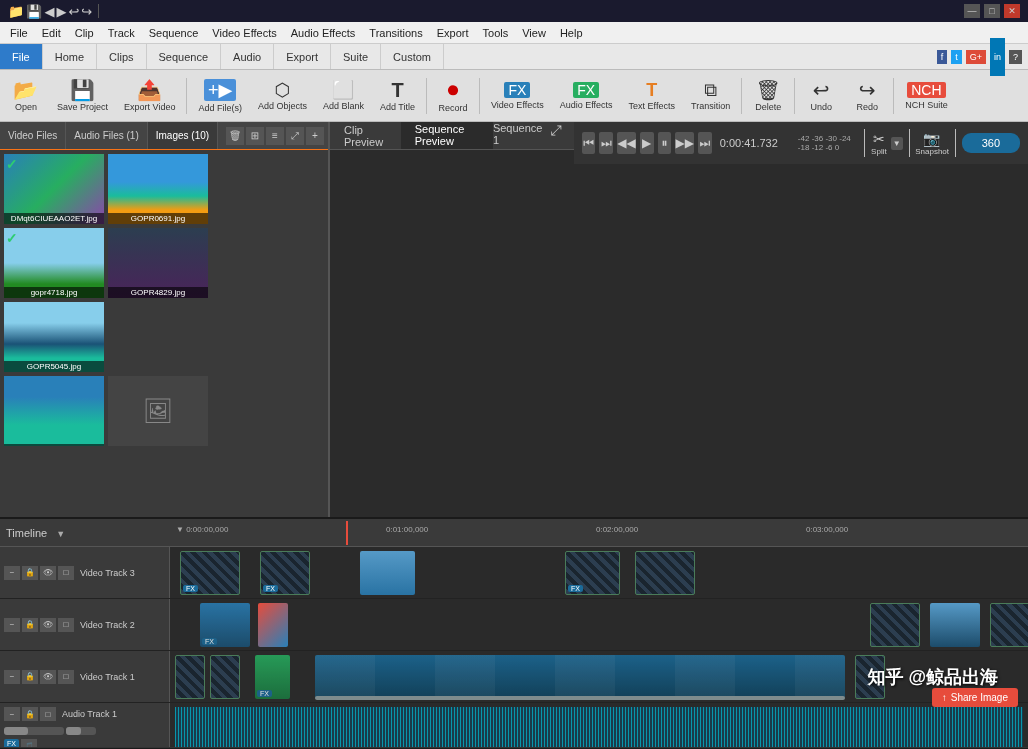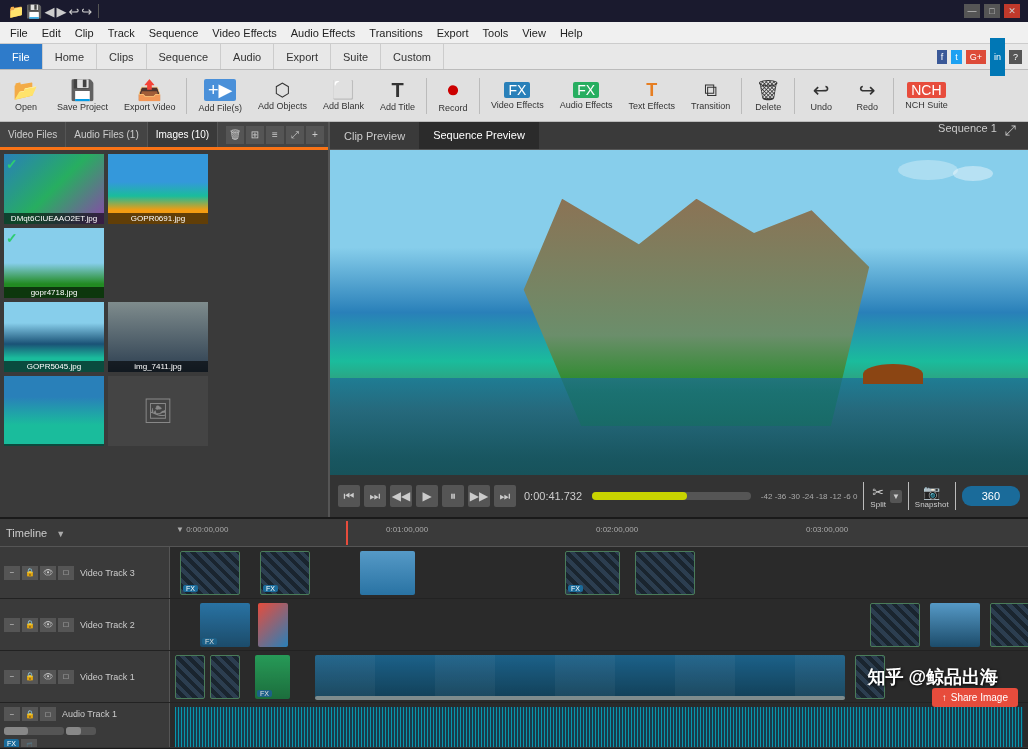--- a/index.html
+++ b/index.html
@@ -27,21 +27,21 @@
     .tool-icon { font-size: 20px; line-height: 1; }
     .tool-icon.record-icon { color: #cc0000; font-size: 22px; }
     .tool-btn .label { font-size: 9px; color: #333; }
     .tool-sep { width: 1px; height: 36px; background: #bbb; margin: 0 2px; }
 
     
     #main-area { display: flex; height: 395px; }
 
     
     #left-panel { width: 330px; background: #3a3a3a; display: flex; flex-direction: column; border-right: 2px solid #555; }
-    #file-tabs { height: 28px; display: flex; align-items: stretch; background: #444; border-bottom: 3px solid #f97316; }
+    #file-tabs { height: 28px; display: flex; align-items: stretch; background: #444; border-bottom: 1px solid #f97316; }
     .file-tab { padding: 0 8px; font-size: 10px; color: #ccc; cursor: pointer; display: flex; align-items: center; border-right: 1px solid #555; }
     .file-tab.active { background: #3a3a3a; color: #fff; }
     #file-tab-actions { margin-left: auto; display: flex; align-items: center; padding-right: 4px; gap: 2px; }
     .file-tab-action { width: 18px; height: 18px; background: #555; border: none; cursor: pointer; font-size: 10px; color: #ccc; display: flex; align-items: center; justify-content: center; }
 
     #media-grid { flex: 1; overflow-y: auto; padding: 4px; display: flex; flex-direction: column; gap: 0; position: relative; }
     #media-grid::-webkit-scrollbar { width: 8px; }
     #media-grid::-webkit-scrollbar-thumb { background: #666; }
     #media-grid::-webkit-scrollbar-track { background: #444; }
 
@@ -53,21 +53,21 @@
     .thumb-landscape { background: linear-gradient(135deg, #2980b9, #27ae60, #8e44ad); }
     .thumb-beach { background: linear-gradient(to bottom, #3498db 40%, #1abc9c 60%, #f39c12 80%); }
     .thumb-mountain { background: linear-gradient(to bottom, #87CEEB 50%, #228B22 80%); }
     .thumb-boat { background: linear-gradient(to bottom, #87CEEB 30%, #1a5276 60%, #1abc9c 80%); }
     .thumb-dark { background: linear-gradient(to bottom, #2c3e50, #4a235a); }
     .thumb-person { background: linear-gradient(to bottom, #7f8c8d, #2c3e50); }
     .thumb-snorkel { background: linear-gradient(to bottom, #2980b9 30%, #1abc9c 70%); }
     .thumb-placeholder { background: #444; display: flex; align-items: center; justify-content: center; }
 
     
-    #preview-panel { flex: 1; background: #2b2b2b; display: flex; flex-direction: column; }
+    #preview-panel { flex: 1; background: #2b2b2b; display: flex; }
     #preview-tabs { height: 28px; background: #3a3a3a; display: flex; align-items: stretch; border-bottom: 1px solid #555; }
     .preview-tab { padding: 0 14px; font-size: 11px; color: #ccc; cursor: pointer; display: flex; align-items: center; }
     .preview-tab.active { background: #2b2b2b; color: #fff; border-bottom: 2px solid #2b2b2b; }
     #preview-title { margin-left: auto; padding-right: 12px; color: #ccc; font-size: 11px; display: flex; align-items: flex-start; }
     #expand-btn { margin-left: 8px; cursor: pointer; }
 
     #preview-video { flex: 1; background: #000; position: relative; overflow: hidden; }
     .video-bg { width: 100%; height: 100%; background: linear-gradient(to bottom, #87CEEB 30%, #2980b9 50%, #1abc9c 65%, #4a7c59 80%, #2c5f2e 95%); position: relative; }
     .rock-formation { position: absolute; top: 15%; left: 25%; width: 55%; height: 70%; background: linear-gradient(to bottom, #8B7355 0%, #6B8E6B 60%, #228B22 85%); clip-path: polygon(20% 100%, 5% 40%, 15% 0%, 35% 20%, 50% 0%, 65% 15%, 80% 5%, 95% 30%, 85% 100%); }
     .water-overlay { position: absolute; bottom: 0; left: 0; right: 0; height: 30%; background: linear-gradient(to bottom, #1a6b9a 0%, #0e4d6e 100%); opacity: 0.7; }
@@ -265,28 +265,28 @@
         <div class="media-thumb thumb-beach">
           <div class="thumb-label">GOPR0691.jpg</div>
         </div>
       </div>
 
       <div class="media-row">
         <div class="media-thumb thumb-mountain">
           <span class="check">✓</span>
           <div class="thumb-label">gopr4718.jpg</div>
         </div>
+        <div class="media-thumb thumb-dark">
+          <div class="thumb-label">GOPR4829.jpg</div>
+        </div>
       </div>
 
       <div class="media-row">
         <div class="media-thumb thumb-boat">
           <div class="thumb-label">GOPR5045.jpg</div>
-        </div>
-        <div class="media-thumb thumb-person">
-          <div class="thumb-label">img_7411.jpg</div>
         </div>
       </div>
 
       <div class="media-row">
         <div class="media-thumb thumb-snorkel">
           <div class="thumb-label"></div>
         </div>
         <div class="media-thumb thumb-placeholder">
           <span style="font-size:24px;color:#888;">🖼</span>
         </div>

